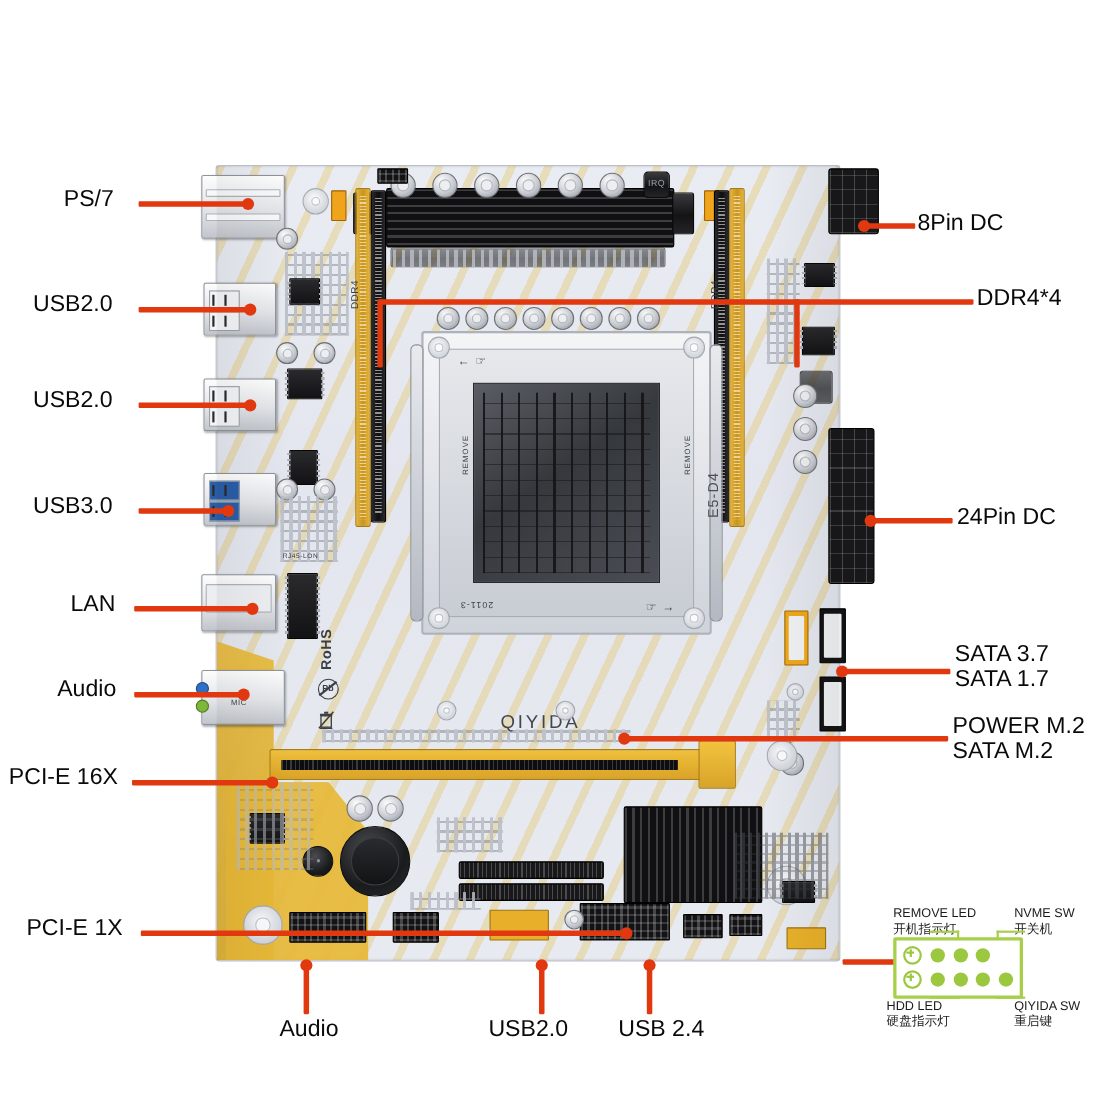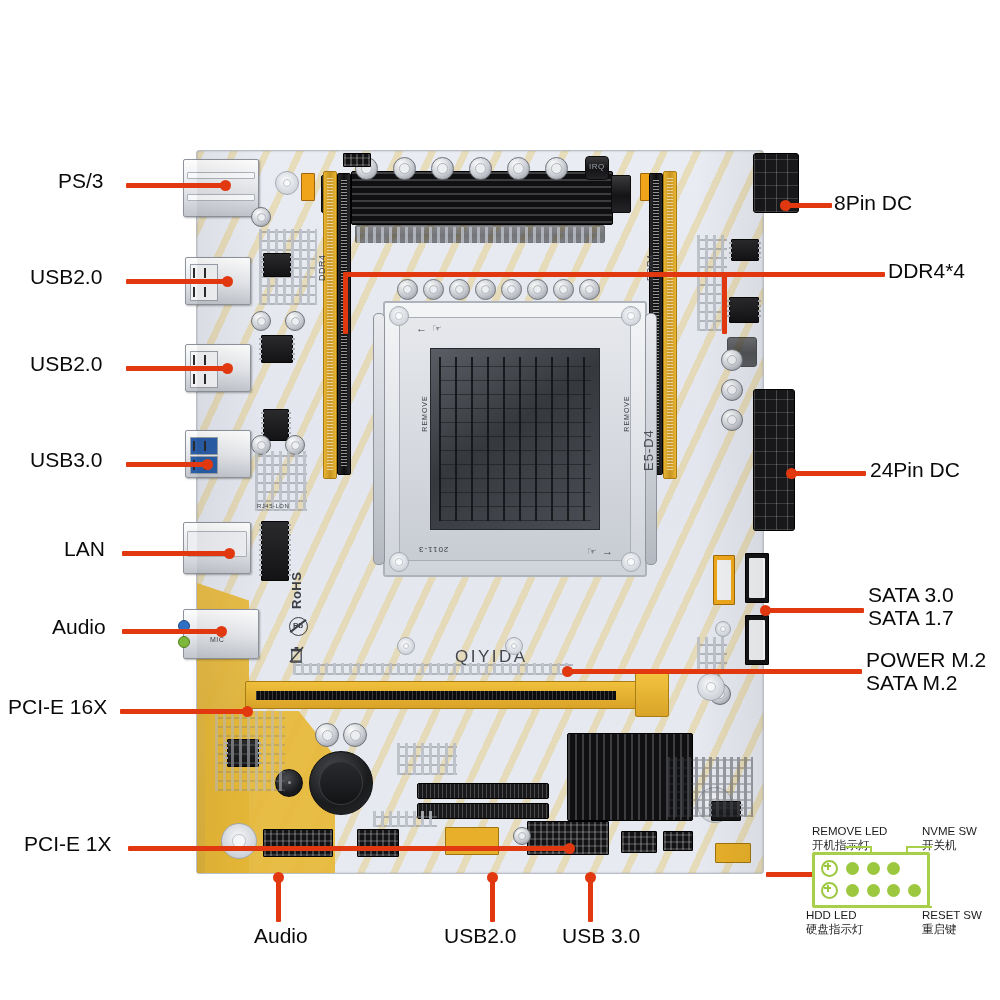--- a/index.html
+++ b/index.html
@@ -340,21 +340,21 @@
     <div class="hdr" style="left:466px;top:680px;width:28px;height:18px;"></div>
     <div class="cap" style="left:316px;top:676px;width:16px;height:16px;"></div>
 
     <div class="hdr y" style="left:518px;top:692px;width:34px;height:18px;"></div>
     <div class="chip" style="left:514px;top:650px;width:28px;height:18px;"></div>
     <div class="smd dark" style="left:470px;top:606px;width:86px;height:60px;opacity:.5;"></div>
     <div class="smd" style="left:200px;top:592px;width:60px;height:32px;"></div>
     <div class="smd" style="left:176px;top:660px;width:64px;height:16px;"></div>
   </div>
 
-  <div class="lbl" style="left:58px;top:169px;">PS/3</div>
+  <div class="lbl" style="left:58px;top:169px;">PS/7</div>
   <div class="line" style="left:126px;top:183px;width:100px;"></div>
   <div class="dot" style="left:220px;top:180px;"></div>
 
   <div class="lbl" style="left:30px;top:265px;">USB2.0</div>
   <div class="line" style="left:126px;top:279px;width:102px;"></div>
   <div class="dot" style="left:222px;top:276px;"></div>
 
   <div class="lbl" style="left:30px;top:352px;">USB2.0</div>
   <div class="line" style="left:126px;top:366px;width:102px;"></div>
   <div class="dot" style="left:222px;top:363px;"></div>
@@ -385,60 +385,60 @@
 
   <div class="lbl" style="left:888px;top:259px;">DDR4*4</div>
   <div class="line" style="left:345px;top:272px;width:540px;"></div>
   <div class="vline" style="left:343px;top:272px;height:62px;"></div>
   <div class="vline" style="left:722px;top:272px;height:62px;"></div>
 
   <div class="lbl" style="left:870px;top:458px;">24Pin DC</div>
   <div class="line" style="left:792px;top:471px;width:74px;"></div>
   <div class="dot" style="left:786px;top:468px;"></div>
 
-  <div class="lbl" style="left:868px;top:583px;">SATA 3.0</div>
+  <div class="lbl" style="left:868px;top:583px;">SATA 3.7</div>
   <div class="lbl" style="left:868px;top:606px;">SATA 1.7</div>
   <div class="line" style="left:766px;top:608px;width:98px;"></div>
   <div class="dot" style="left:760px;top:605px;"></div>
 
   <div class="lbl" style="left:866px;top:648px;">POWER M.2</div>
   <div class="lbl" style="left:866px;top:671px;">SATA  M.2</div>
   <div class="line" style="left:566px;top:669px;width:296px;"></div>
   <div class="dot" style="left:562px;top:666px;"></div>
 
   <div class="lbl" style="left:254px;top:924px;">Audio</div>
   <div class="vline" style="left:276px;top:876px;height:46px;"></div>
   <div class="dot" style="left:273px;top:872px;"></div>
 
   <div class="lbl" style="left:444px;top:924px;">USB2.0</div>
   <div class="vline" style="left:490px;top:876px;height:46px;"></div>
   <div class="dot" style="left:487px;top:872px;"></div>
 
-  <div class="lbl" style="left:562px;top:924px;">USB 3.0</div>
+  <div class="lbl" style="left:562px;top:924px;">USB 2.4</div>
   <div class="vline" style="left:588px;top:876px;height:46px;"></div>
   <div class="dot" style="left:585px;top:872px;"></div>
 
   <div class="line" style="left:766px;top:872px;width:50px;"></div>
 
   <div>
 
     <div class="fplbl" style="left:812px;top:824px;">
       <span>REMOVE LED</span><br>
       <span class="cn">开机指示灯</span>
     </div>
     <div class="fplbl" style="left:922px;top:824px;">
       <span>NVME SW</span><br>
       <span class="cn">开关机</span>
     </div>
     <div class="fplbl" style="left:806px;top:908px;">
       <span>HDD LED</span><br>
       <span class="cn">硬盘指示灯</span>
     </div>
     <div class="fplbl" style="left:922px;top:908px;">
-      <span>RESET SW</span><br>
+      <span>QIYIDA SW</span><br>
       <span class="cn">重启键</span>
     </div>
 
     <div class="fpline" style="left:870px;top:846px;width:2px;height:8px;"></div>
     <div class="fpline" style="left:845px;top:846px;width:27px;height:2px;"></div>
     <div class="fpline" style="left:906px;top:846px;width:2px;height:8px;"></div>
     <div class="fpline" style="left:906px;top:846px;width:26px;height:2px;"></div>
     <div class="fpline" style="left:870px;top:900px;width:2px;height:8px;"></div>
     <div class="fpline" style="left:845px;top:906px;width:27px;height:2px;"></div>
     <div class="fpline" style="left:906px;top:900px;width:2px;height:8px;"></div>

